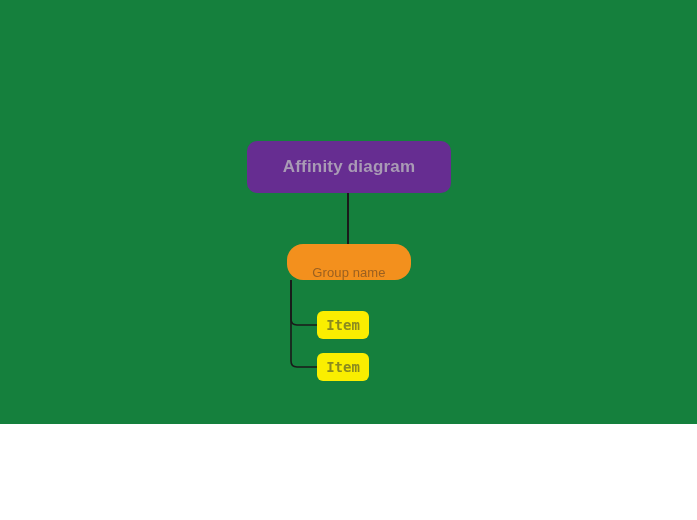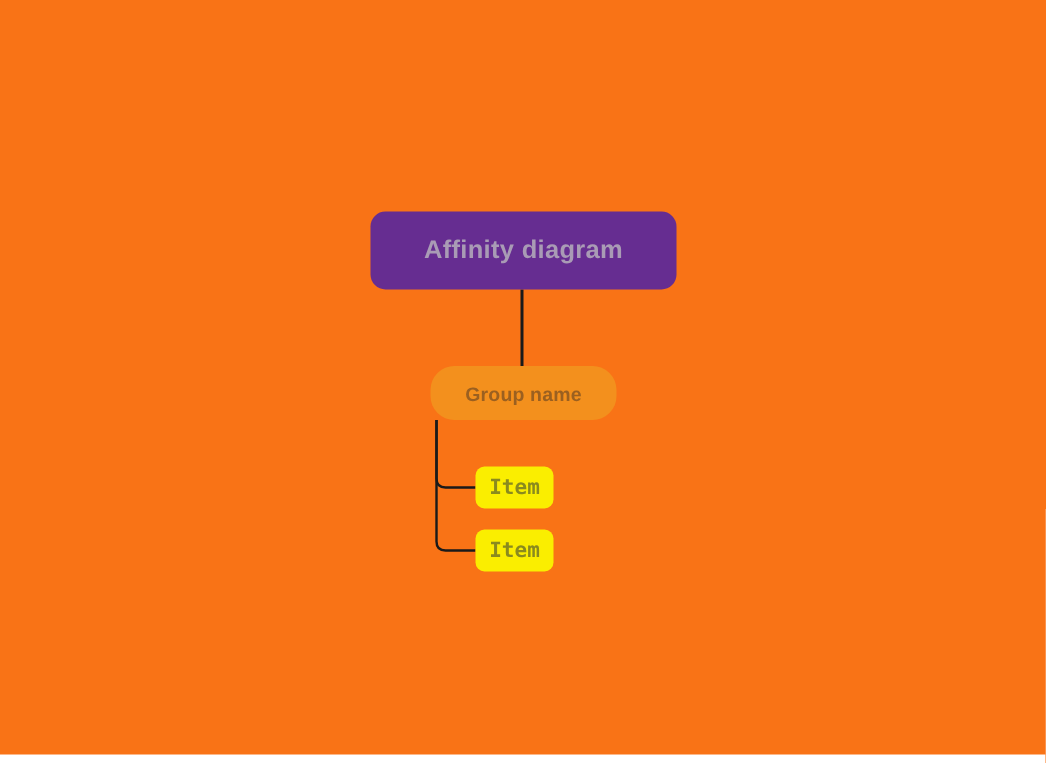--- a/index.html
+++ b/index.html
@@ -10,22 +10,22 @@
   body {
     width: 697px;
     height: 520px;
     background: #ffffff;
     font-family: "Liberation Sans", sans-serif;
     overflow: hidden;
   }
   #canvas {
     position: relative;
     width: 697px;
-    height: 503px;
-    background: #f97316;
+    height: 424px;
+    background: #15803d;
   }
   #edges {
     position: absolute;
     left: 0;
     top: 0;
     width: 697px;
     height: 520px;
     pointer-events: none;
   }
   .node {
@@ -51,22 +51,23 @@
   }
   .node-group {
     left: 287px;
     top: 244px;
     width: 124px;
     height: 36px;
     background: #F3901D;
     border-radius: 16px;
     color: #9B6020;
     font-size: 13px;
-    font-weight: bold;
+    font-weight: normal;
     letter-spacing: 0.1px;
+    align-items: flex-end;
   }
   .node-item {
     left: 317px;
     width: 52px;
     height: 28px;
     background: #FAEE00;
     border-radius: 6px;
     color: #8A8A1E;
     font-size: 14px;
     font-weight: bold;

